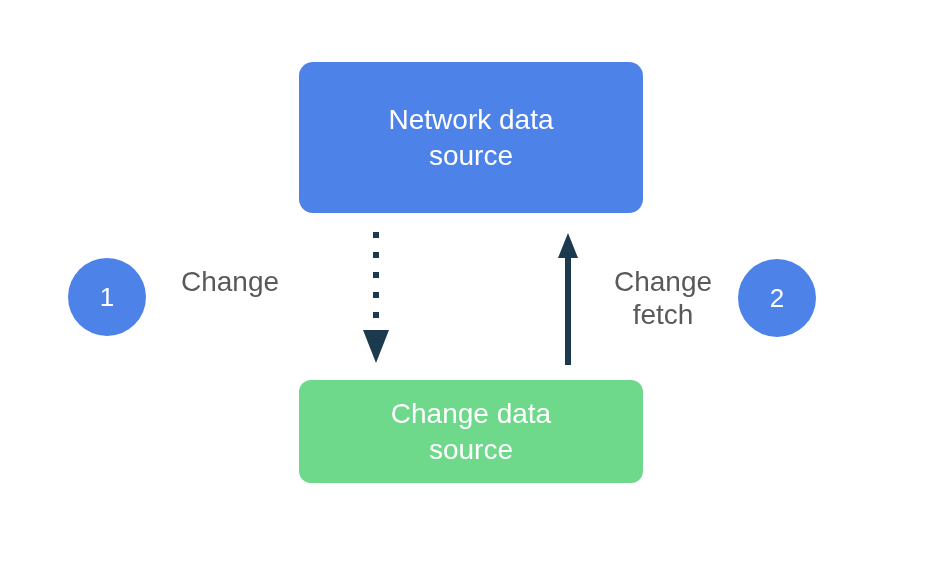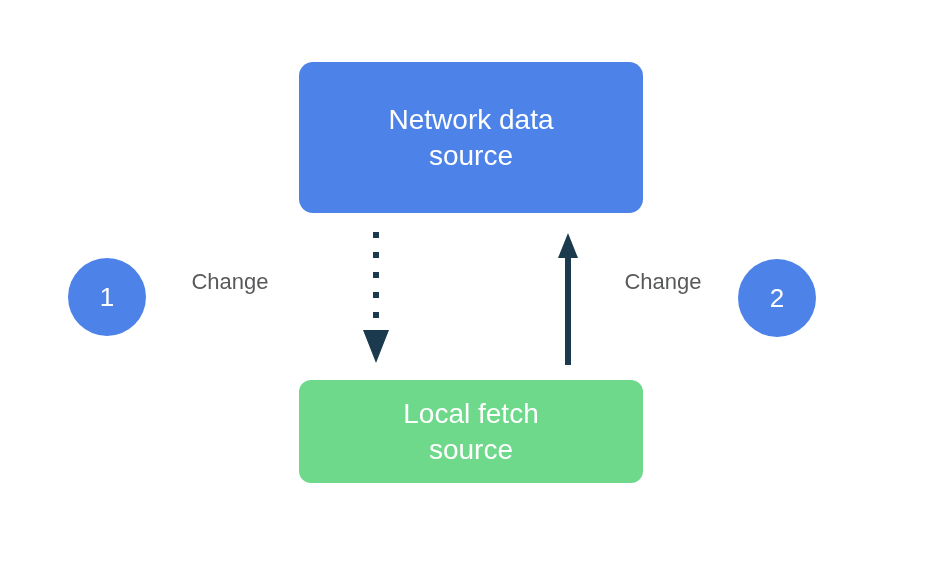--- a/index.html
+++ b/index.html
@@ -78,42 +78,42 @@
   }
   .step-badge-1 { left: 68px;  top: 258px; }
   .step-badge-2 { left: 738px; top: 259px; }
 
   .step-label {
     position: absolute;
     width: 200px;
     top: 265px;
     text-align: center;
     color: var(--label-gray);
-    font-size: 22px;
+    font-size: 28px;
     line-height: 33px;
   }
   .step-label .label-line { display: block; }
   .step-label-1 { left: 130px; }
   .step-label-2 { left: 563px; }
 </style>
 </head>
 <body>
 
 <div class="canvas">
 
   <div class="box box-network">
     <div class="box-text">
       <span class="box-line">Network data</span>
       <span class="box-line">source</span>
     </div>
   </div>
 
   <div class="box box-local">
     <div class="box-text">
-      <span class="box-line">Local fetch</span>
+      <span class="box-line">Change data</span>
       <span class="box-line">source</span>
     </div>
   </div>
 
   <svg class="arrows-svg" viewBox="0 0 260 155" aria-hidden="true">
 
     <g>
       <line class="arrow-stroke" x1="36" y1="12" x2="36" y2="105" stroke-width="6" stroke-dasharray="6 14" stroke-linecap="butt" fill="none"></line>
       <polygon class="arrow-fill" points="23,110 49,110 36,143"></polygon>
     </g>
@@ -129,15 +129,16 @@
   </div>
   <div class="step-label step-label-1">
     <span class="label-line">Change</span>
   </div>
 
   <div class="step-badge step-badge-2">
     <span>2</span>
   </div>
   <div class="step-label step-label-2">
     <span class="label-line">Change</span>
+    <span class="label-line">fetch</span>
   </div>
 
 </div>
 
 </body></html>

